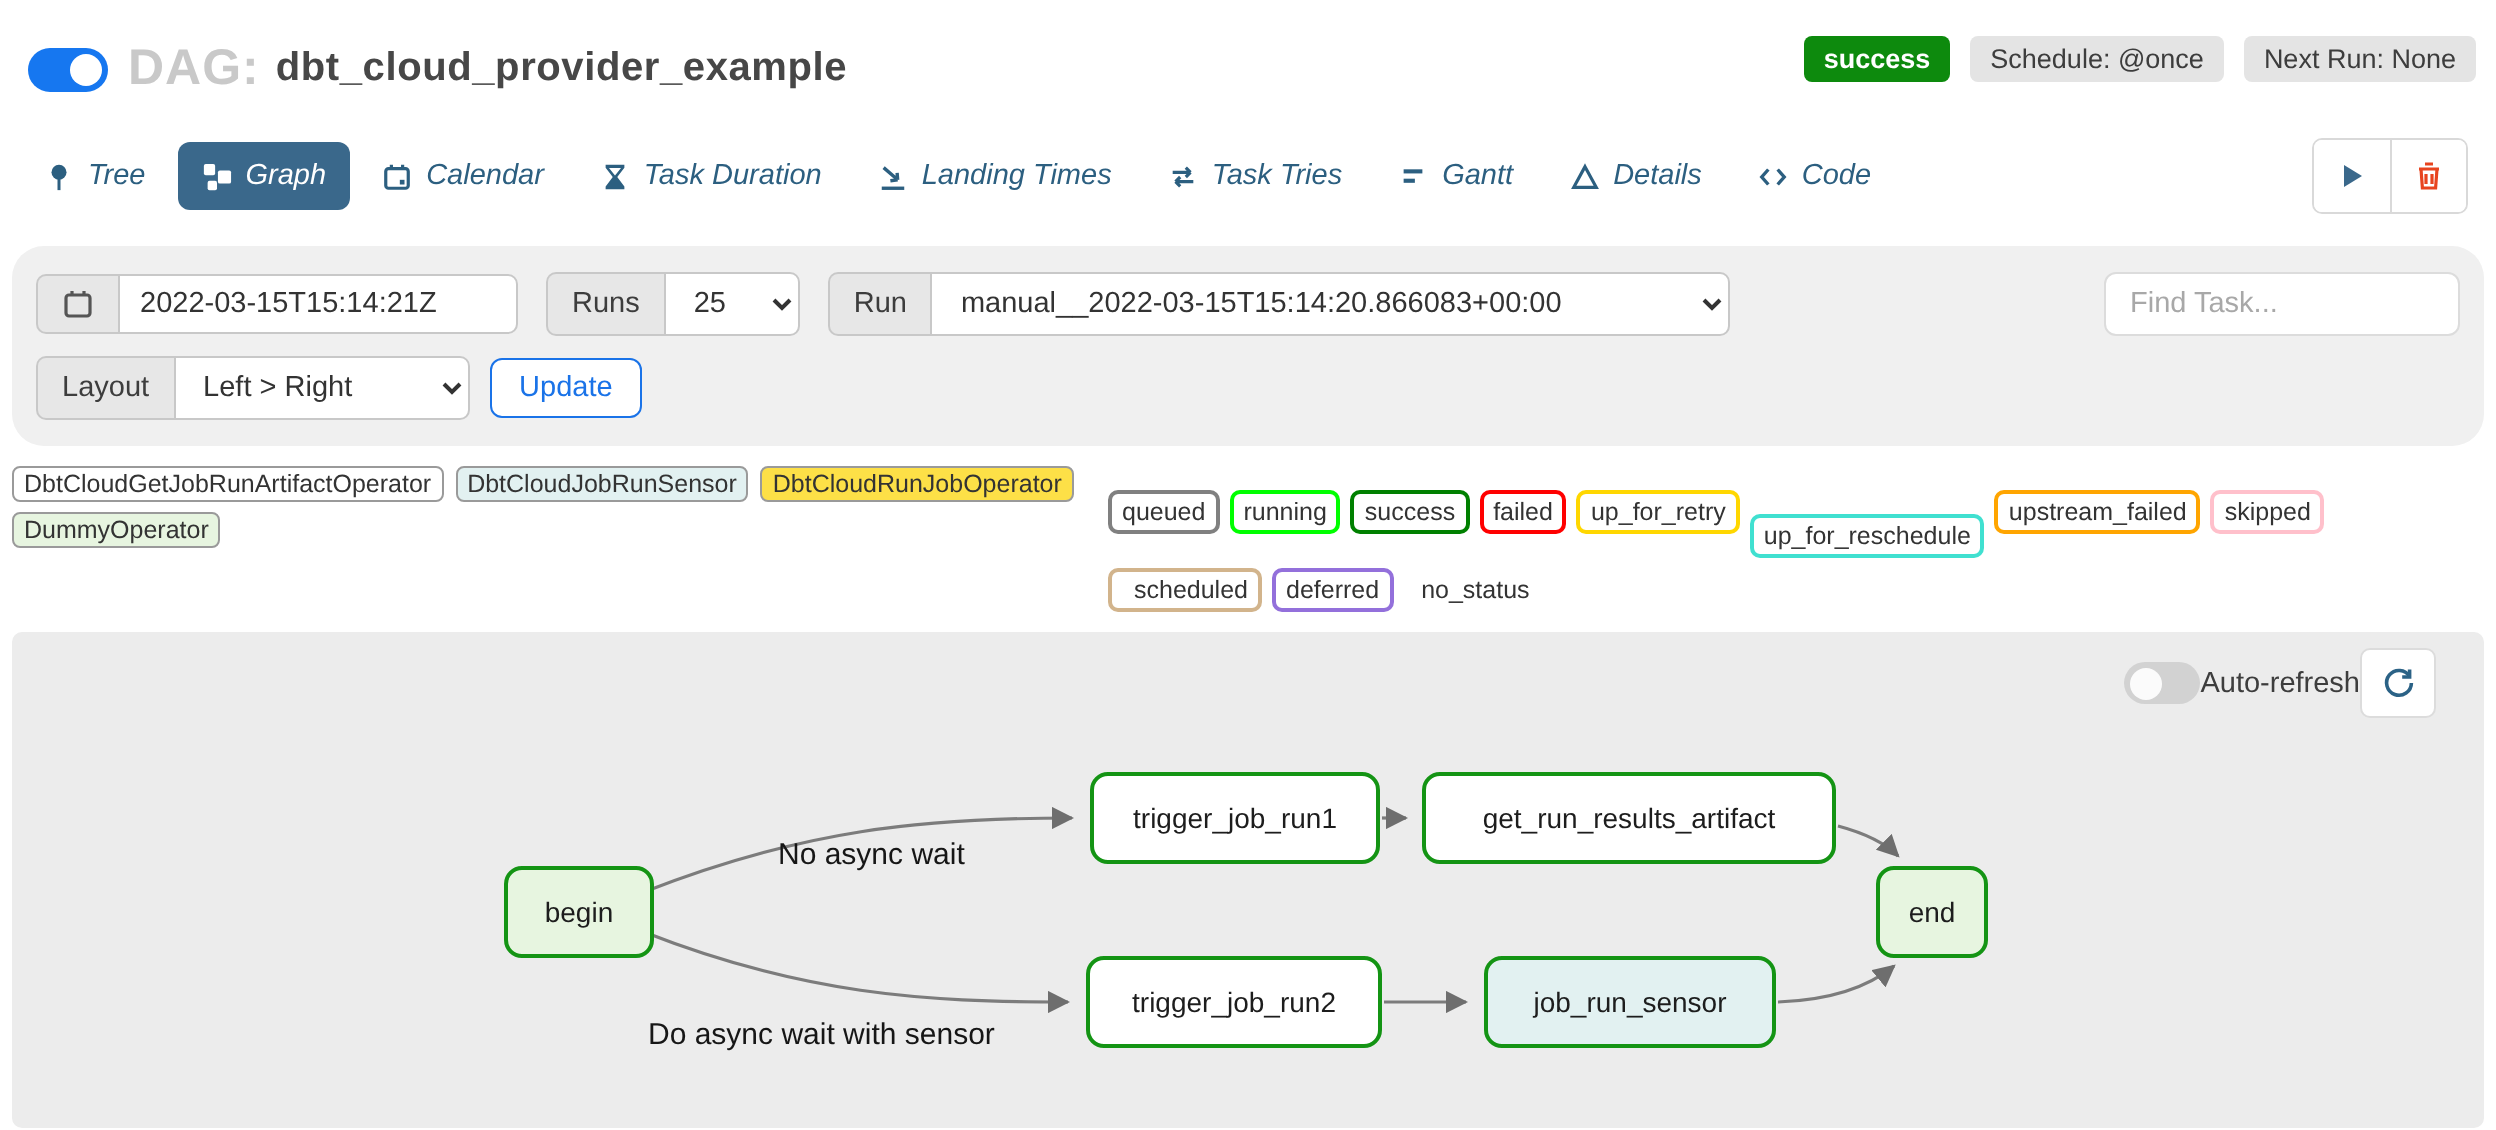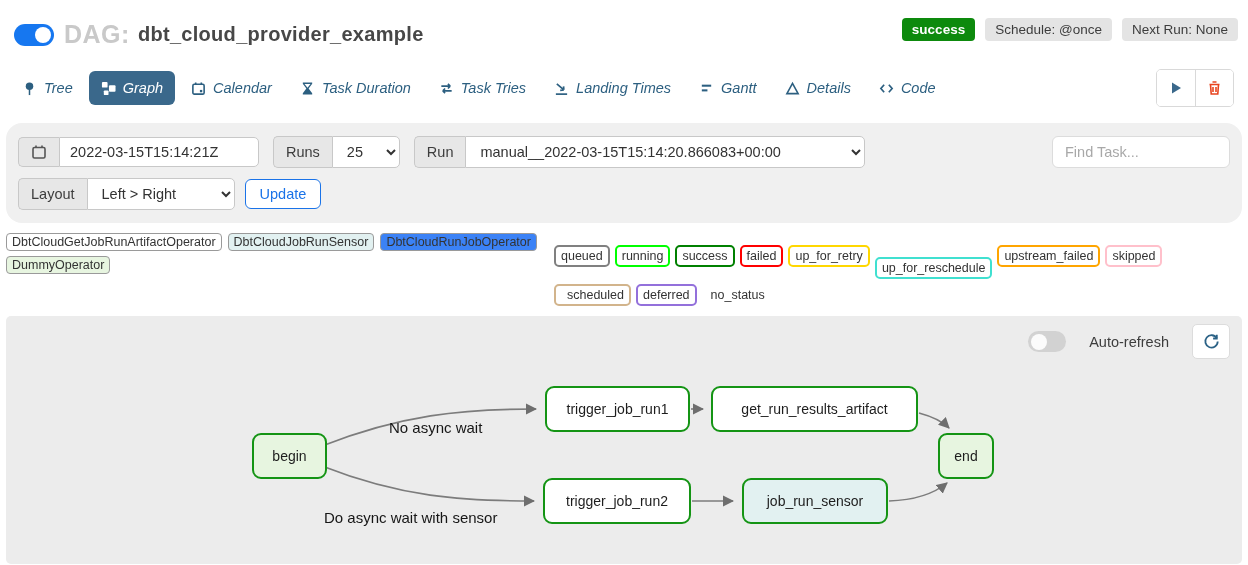--- a/index.html
+++ b/index.html
@@ -50,21 +50,21 @@
   .legend { display:flex; align-items:flex-start; padding:10px 6px 6px 6px; }
   .legend-ops { width:548px; display:flex; flex-wrap:wrap; gap:5px 6px; }
   .legend-statuses { flex:1; display:flex; flex-wrap:wrap; gap:5px 5px; align-items:center; }
   .op-badge { font-size:12.5px; color:#333; border:1px solid #9a9a9a; border-radius:4px; padding:1px 5px; white-space:nowrap; }
   .st-badge { font-size:12.5px; color:#333; border:2px solid #808080; border-radius:5px; padding:0 5px;
               background:#fff; white-space:nowrap; line-height:18px; }
   .st-badge.no-border { border-color:transparent; background:transparent; padding-left:7px; }
 
   
   .graph-panel { margin:4px 6px 0 6px; background:#ececec; border-radius:5px; height:248px; position:relative; }
-  .autorefresh { position:absolute; top:8px; right:12px; display:flex; align-items:center; gap:23px;justify-content:space-between; }
+  .autorefresh { position:absolute; top:8px; right:24px; display:flex; align-items:center; gap:0;justify-content:space-between; }
   .toggle-off { width:38px; height:21px; border-radius:11px; background:#d2d2d2; position:relative; cursor:pointer; }
   .toggle-off .knob { position:absolute; top:2.5px; left:3px; width:16px; height:16px; border-radius:50%; background:#fbfbfb; }
   .autorefresh-label { font-size:14.5px; color:#3d3d3d; }
   .refresh-btn { width:38px; height:35px; background:#fff; border:1px solid #dcdcdc; border-radius:5px;
                  display:flex; align-items:center; justify-content:center; cursor:pointer; }
 
   .edges { position:absolute; left:0; top:0; width:100%; height:100%; }
   .node { position:absolute; border:2.5px solid #149414; border-radius:9px; background:#fff;
           display:flex; align-items:center; justify-content:center; font-size:14px; color:#1d1d1d; cursor:pointer; }
   .edge-label { position:absolute; font-size:15px; color:#161616; white-space:nowrap; }
@@ -119,35 +119,35 @@
       <div class="tab">
         <span style="width: 15px; height: 15px; display: block;">
           <svg viewBox="0 0 16 16" fill="currentColor" style="width: 15px; height: 15px;">
             <path d="M3 1.5 H13 V3 L9.2 8 L13 13 V14.5 H3 V13 L6.8 8 L3 3 Z M4.8 3.2 L8 7.2 L11.2 3.2 Z"></path>
           </svg>
         </span>
         <span>Task Duration</span>
       </div>
       <div class="tab">
         <span style="width: 15px; height: 15px; display: block;">
+          <svg viewBox="0 0 16 16" fill="none" stroke="currentColor" stroke-width="1.8" style="width: 15px; height: 15px;">
+            <path d="M2 14 H14"></path>
+            <path d="M3 3 L10.5 9.5 M10.5 9.5 L10.2 5.8 M10.5 9.5 L6.6 10"></path>
+          </svg>
+        </span>
+        <span>Landing Times</span>
+      </div>
+      <div class="tab">
+        <span style="width: 15px; height: 15px; display: block;">
           <svg viewBox="0 0 16 16" fill="none" stroke="currentColor" stroke-width="1.7" style="width: 15px; height: 15px;">
             <path d="M2.5 5.5 H12 M12 5.5 L9.5 3 M12 5.5 L9.5 8"></path>
             <path d="M13.5 10.5 H4 M4 10.5 L6.5 8 M4 10.5 L6.5 13"></path>
           </svg>
         </span>
         <span>Task Tries</span>
-      </div>
-      <div class="tab">
-        <span style="width: 15px; height: 15px; display: block;">
-          <svg viewBox="0 0 16 16" fill="none" stroke="currentColor" stroke-width="1.8" style="width: 15px; height: 15px;">
-            <path d="M2 14 H14"></path>
-            <path d="M3 3 L10.5 9.5 M10.5 9.5 L10.2 5.8 M10.5 9.5 L6.6 10"></path>
-          </svg>
-        </span>
-        <span>Landing Times</span>
       </div>
       <div class="tab">
         <span style="width: 15px; height: 15px; display: block;">
           <svg viewBox="0 0 16 16" stroke="currentColor" stroke-width="2.2" style="width: 15px; height: 15px;">
             <path d="M3 5 H13"></path>
             <path d="M3 10 H9"></path>
           </svg>
         </span>
         <span>Gantt</span>
       </div>
@@ -218,21 +218,21 @@
       </select>
     </div>
     <button class="update-btn" style="margin-left:-4px;">Update</button>
   </div>
 </div>
 
 <div class="legend">
   <div class="legend-ops" id="legend-ops">
       <span class="op-badge" style="background: rgb(255, 255, 255);">DbtCloudGetJobRunArtifactOperator</span>
       <span class="op-badge" style="background: rgb(226, 241, 241);">DbtCloudJobRunSensor</span>
-      <span class="op-badge" style="background: #3b82f6;">DbtCloudRunJobOperator</span>
+      <span class="op-badge" style="background: #fde047;">DbtCloudRunJobOperator</span>
       <span class="op-badge" style="background: rgb(231, 245, 224);">DummyOperator</span>
     </div>
   <div class="legend-statuses" id="legend-statuses">
       <span class="st-badge" style="border-color: rgb(128, 128, 128);">queued</span>
       <span class="st-badge" style="border-color: rgb(0, 255, 0);">running</span>
       <span class="st-badge" style="border-color: rgb(0, 128, 0);">success</span>
       <span class="st-badge" style="border-color: rgb(255, 0, 0);">failed</span>
       <span class="st-badge" style="border-color: rgb(255, 215, 0);">up_for_retry</span>
       <span class="st-badge" style="border-color: rgb(64, 224, 208); margin-top: 24px;">up_for_reschedule</span>
       <span class="st-badge" style="border-color: rgb(255, 165, 0);">upstream_failed</span>

